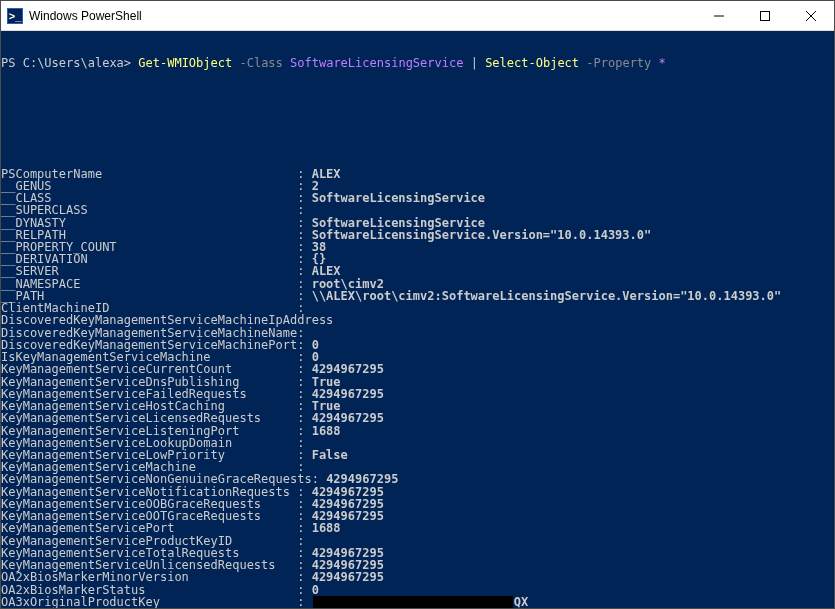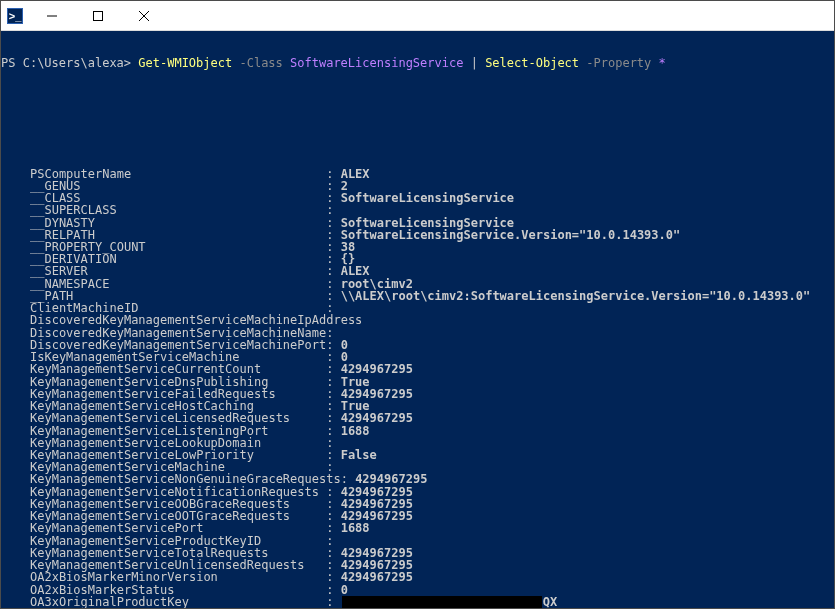--- a/index.html
+++ b/index.html
@@ -67,39 +67,40 @@
     white-space: pre;
     overflow: hidden;
   }
   .line { display: block; }
   .prompt-ps { color: #cccccc; }
   .cmdlet    { color: #ffff7f; }
   .param     { color: #8a8a8a; }
   .pipe      { color: #cccccc; }
   .arg       { color: #bf7fff; }
   .kvrow { display: flex; }
-  .kvkey { display: inline-block; margin-left: 29px; }
+  .kvkey { display: inline-block; }
   .kvcolon { display: inline-block; }
   .kvval { display: inline-block; font-weight: bold; }
   .redact {
     display: inline-block;
     background: #000000;
     vertical-align: text-bottom;
     height: 12px;
     width: 200px;
     margin: 0 1px;
   }
 </style>
 </head>
 <body>
 
 <div class="window">
 
   <div class="titlebar">
     <span class="icon">&gt;_</span>
+    <span class="title-text">Windows PowerShell</span>
     <div class="controls">
       <div class="ctrl">
         <svg width="10" height="10">
             <line x1="0" y1="5" x2="10" y2="5" stroke="#000" stroke-width="1"></line>
           </svg>
       </div>
       <div class="ctrl">
         <svg width="10" height="10">
             <rect x="0.5" y="0.5" width="9" height="9" fill="none" stroke="#000" stroke-width="1"></rect>
           </svg>

